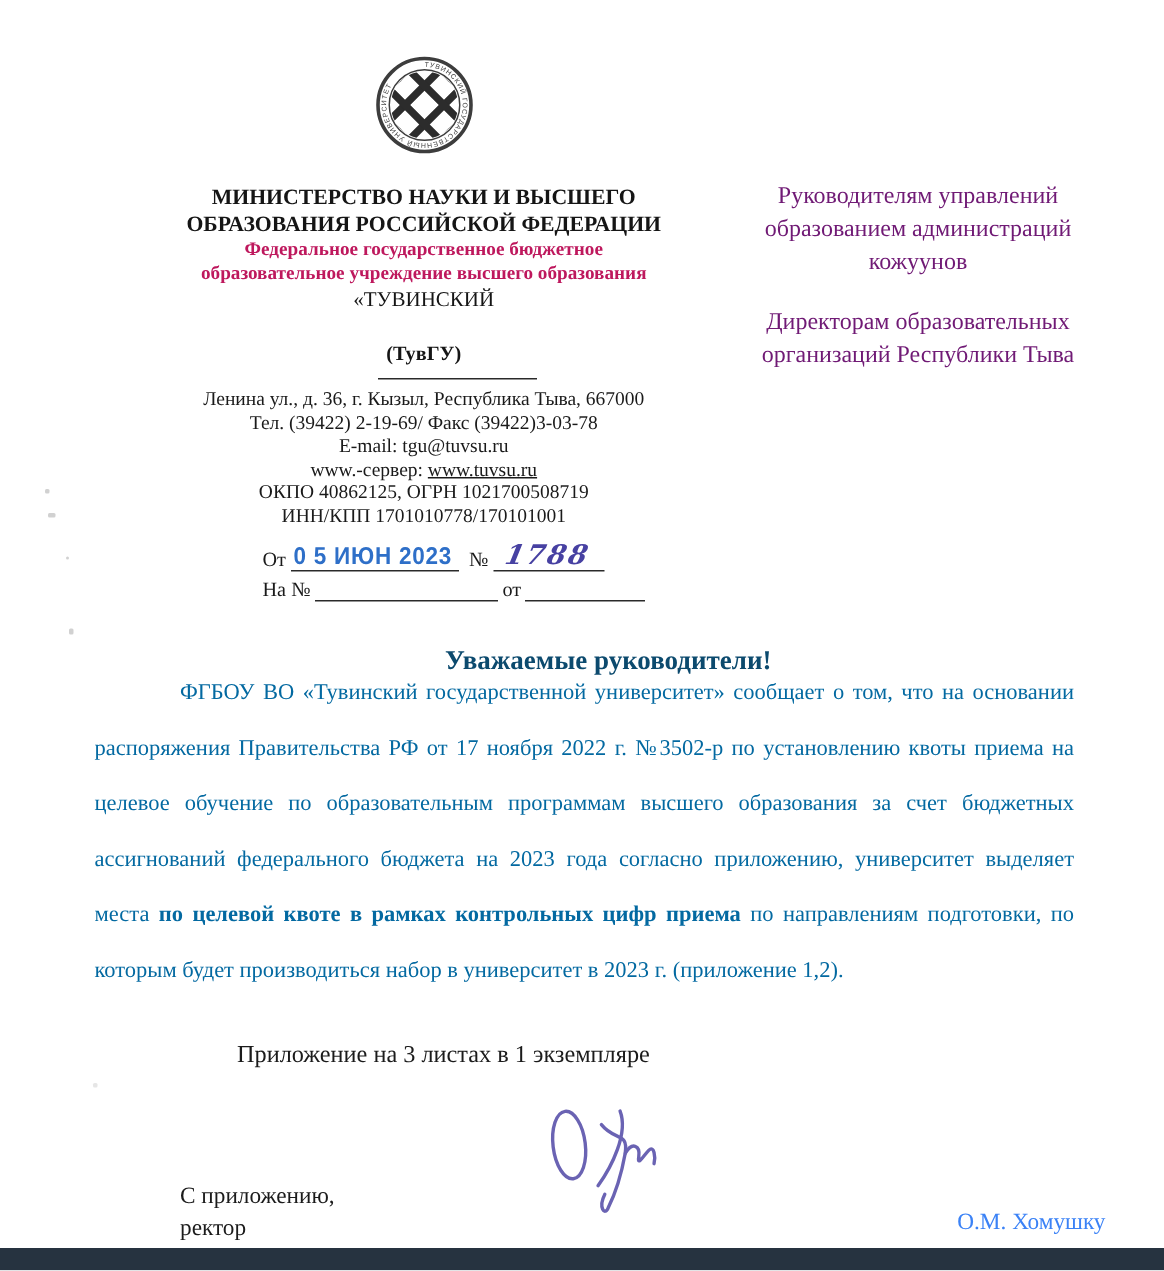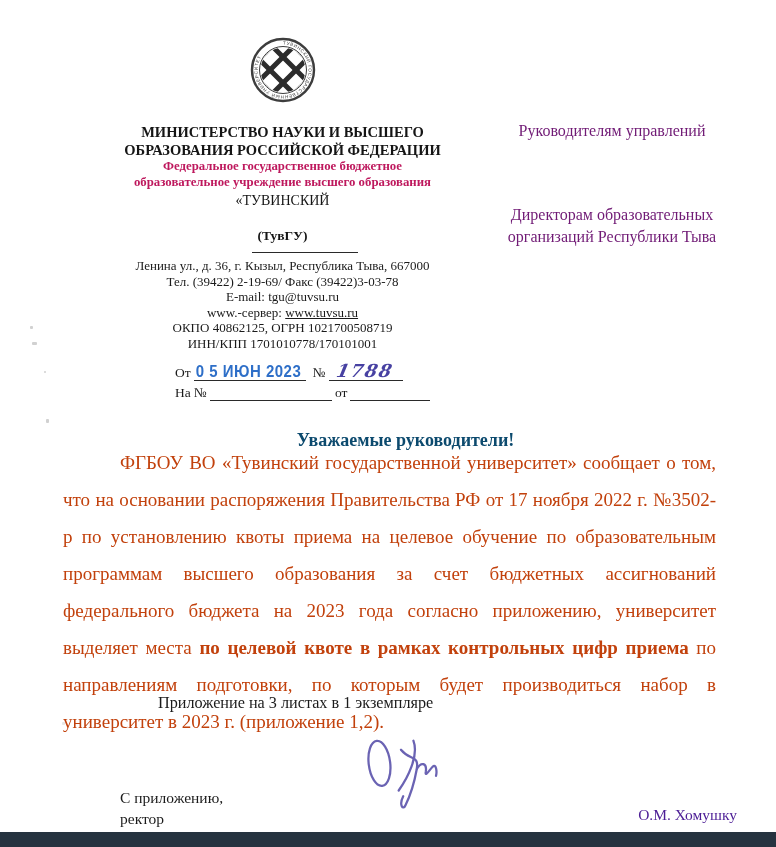--- a/index.html
+++ b/index.html
@@ -75,38 +75,38 @@
   .addr1 { top: 120px; }
   .addr2 { top: 204px; }
 
   
   .salutation {
     left: 79px; top: 430px; width: 653px; text-align: center;
     font-weight: bold; font-size: 18px; color: #0c4a6e;
   }
   .body-par {
     left: 63px; top: 444px; width: 653px;
-    font-size: 19px; line-height: 37px; text-align: justify;
-    text-indent: 57px; color: #c2410c;
+    font-size: 15px; line-height: 37px; text-align: justify;
+    text-indent: 57px; color: #0369a1;
   }
   .body-par .b { font-weight: bold; }
   .attachment {
     left: 158px; top: 694px; width: 500px;
     font-size: 16.2px; color: #1b1b1b;
   }
 
   
   .sig-ink { left: 356px; top: 726px; }
   .closing {
     left: 120px; top: 787px; width: 220px;
     font-size: 15.5px; line-height: 21px; color: #1b1b1b;
   }
   .signer {
     right: 39px; top: 806px; width: 220px; text-align: right;
-    font-size: 15.5px; color: #4c1d95;
+    font-size: 15.5px; color: #3b82f6;
   }
 
   
   .speck { position: absolute; background: #9a9a9a; opacity: 0.45; border-radius: 1px; }
   .footer-bar { left: 0; top: 832px; width: 776px; height: 15px; }
 </style>
 </head>
 <body>
 
 <div class="page">
@@ -171,20 +171,22 @@
     <div class="ref-row">
       <span class="ref-label">На №</span>
       <span class="blank b3"></span>
       <span class="ref-label" style="padding-left:3px;">от</span>
       <span class="blank b4"></span>
     </div>
   </div>
 
   <div class="abs addr1">
     <div>Руководителям управлений</div>
+    <div>образованием администраций</div>
+    <div>кожуунов</div>
   </div>
   <div class="abs addr2">
     <div>Директорам образовательных</div>
     <div>организаций Республики Тыва</div>
   </div>
 
   <div class="abs salutation">Уважаемые руководители!</div>
 
   <div class="abs body-par"><span>ФГБОУ ВО «Тувинский государственной университет» сообщает о том, что на основании распоряжения Правительства РФ от 17 ноября 2022 г. №3502-р по установлению квоты приема на целевое обучение по образовательным программам высшего образования за счет бюджетных ассигнований федерального бюджета на 2023 года согласно приложению, университет выделяет места </span><span class="b">по целевой квоте в рамках контрольных цифр приема</span><span> по направлениям подготовки, по которым будет производиться набор в университет в 2023 г. (приложение 1,2).</span></div>
 

